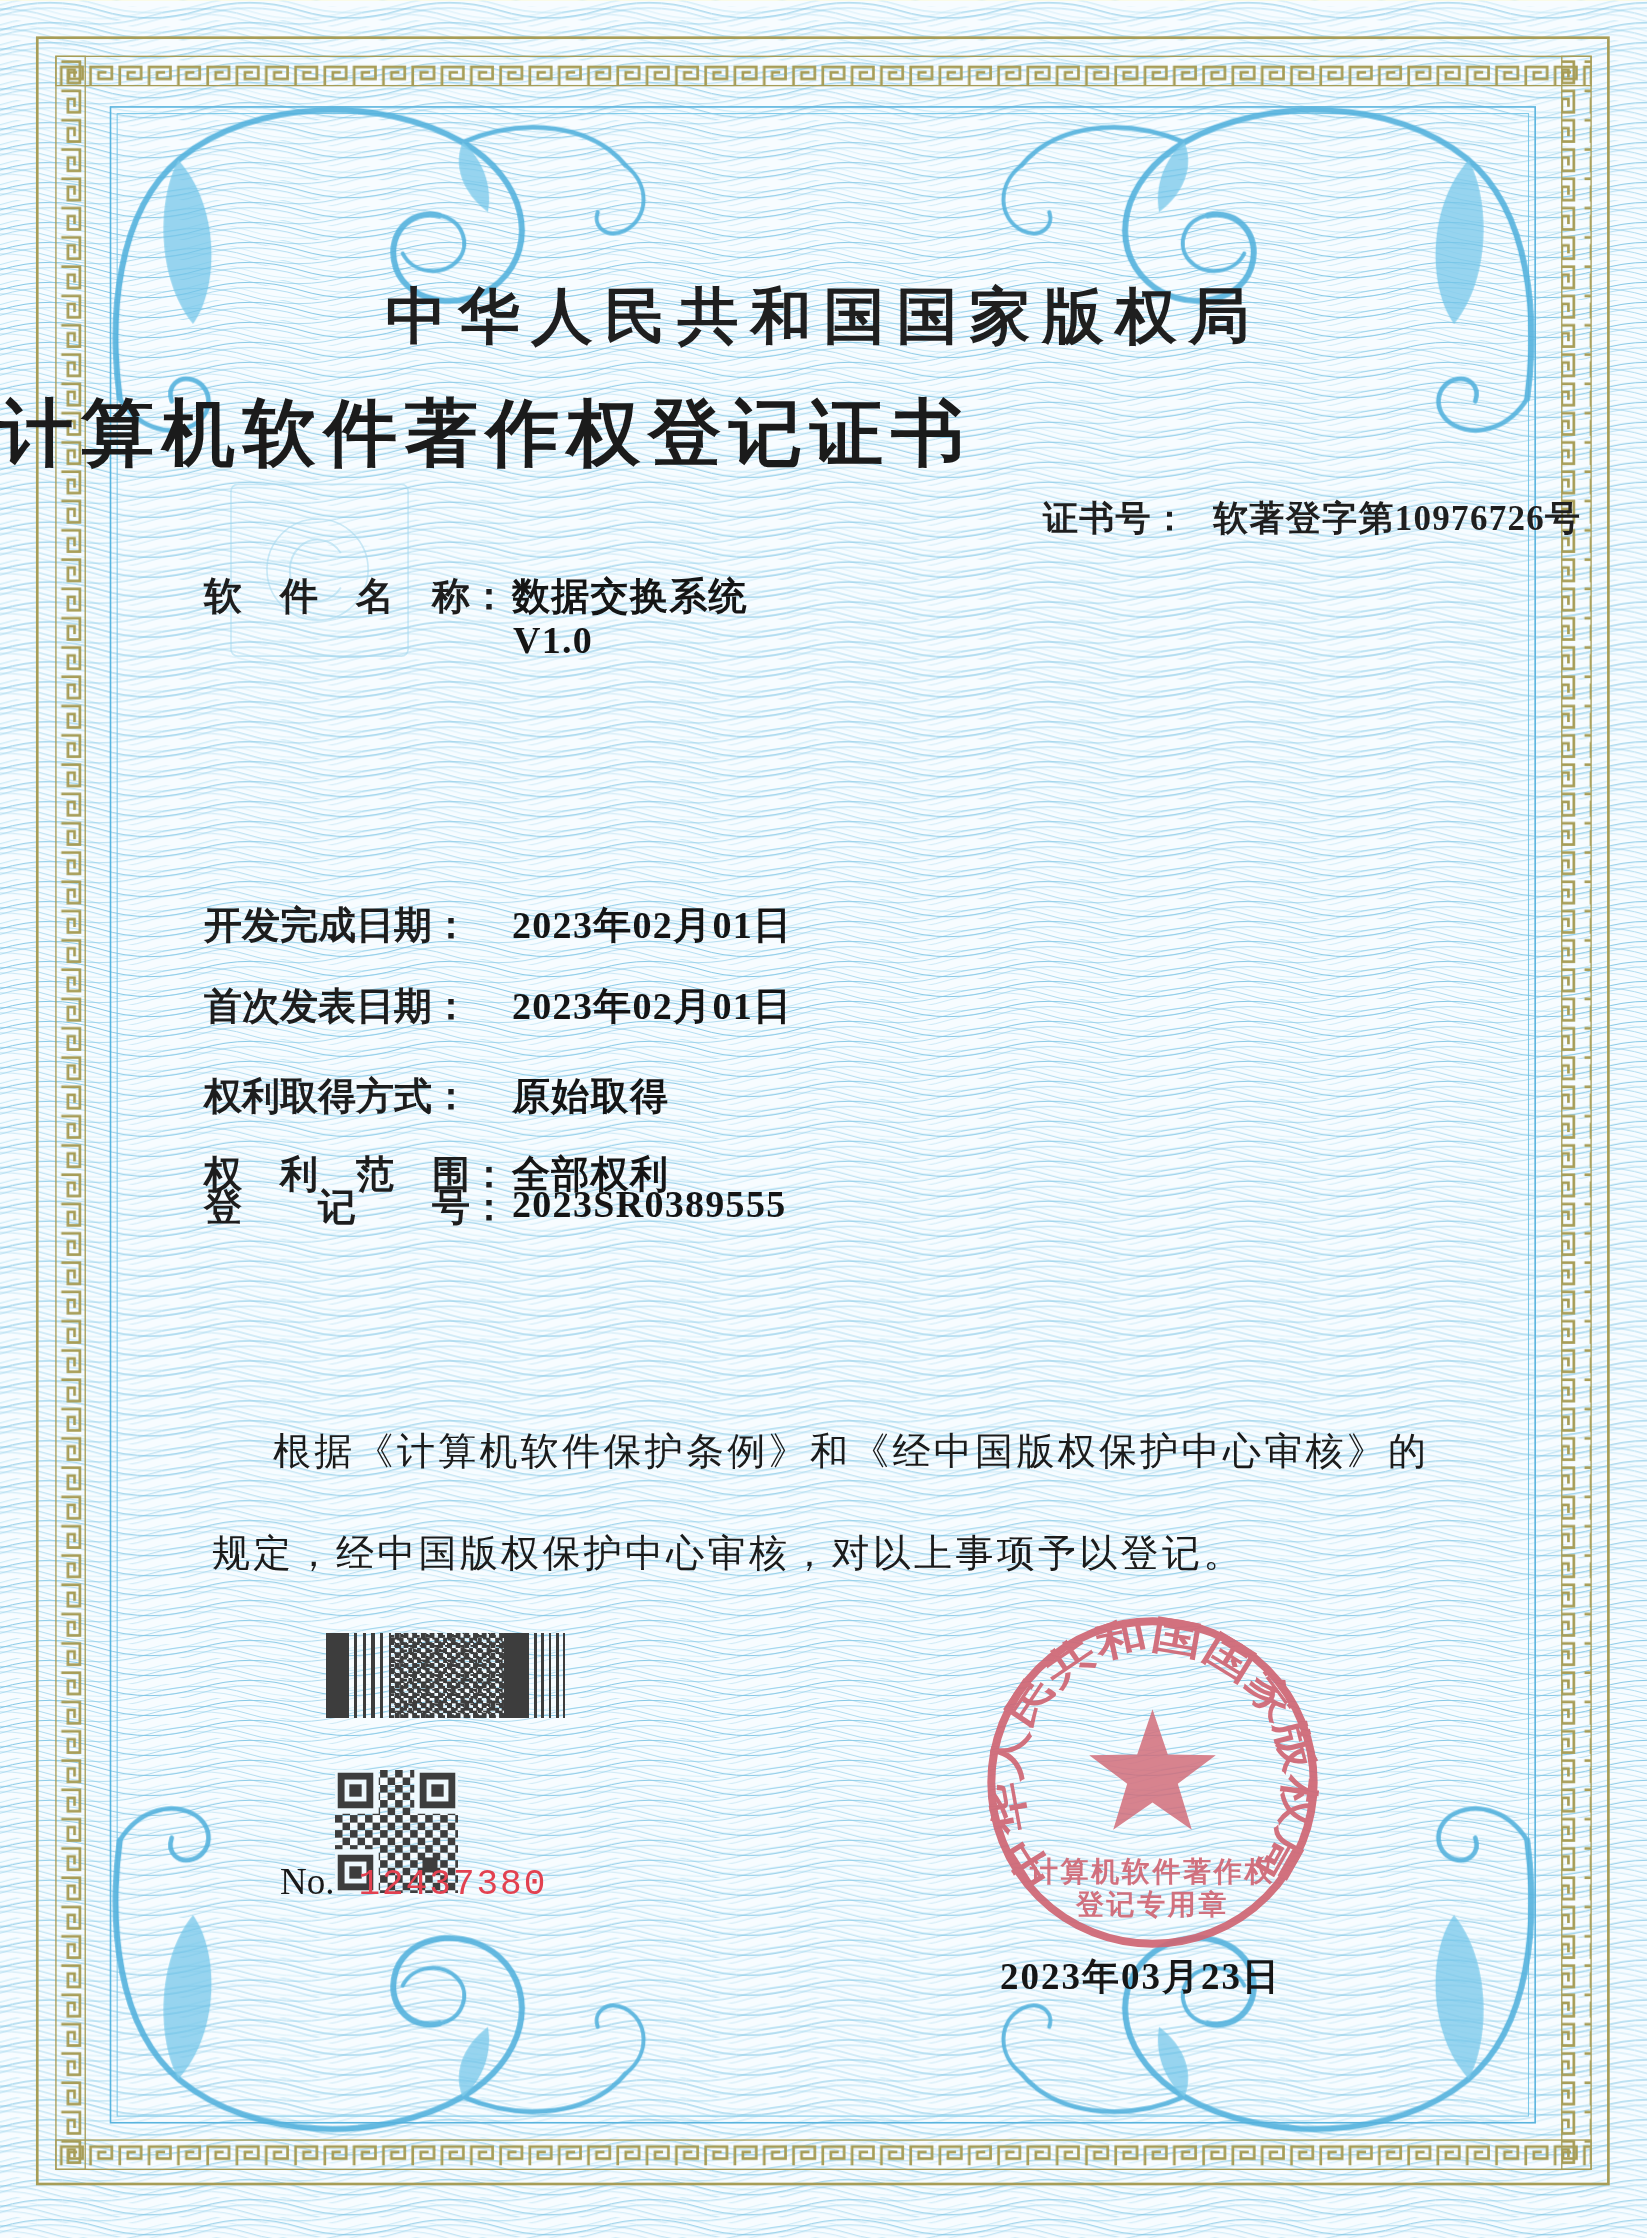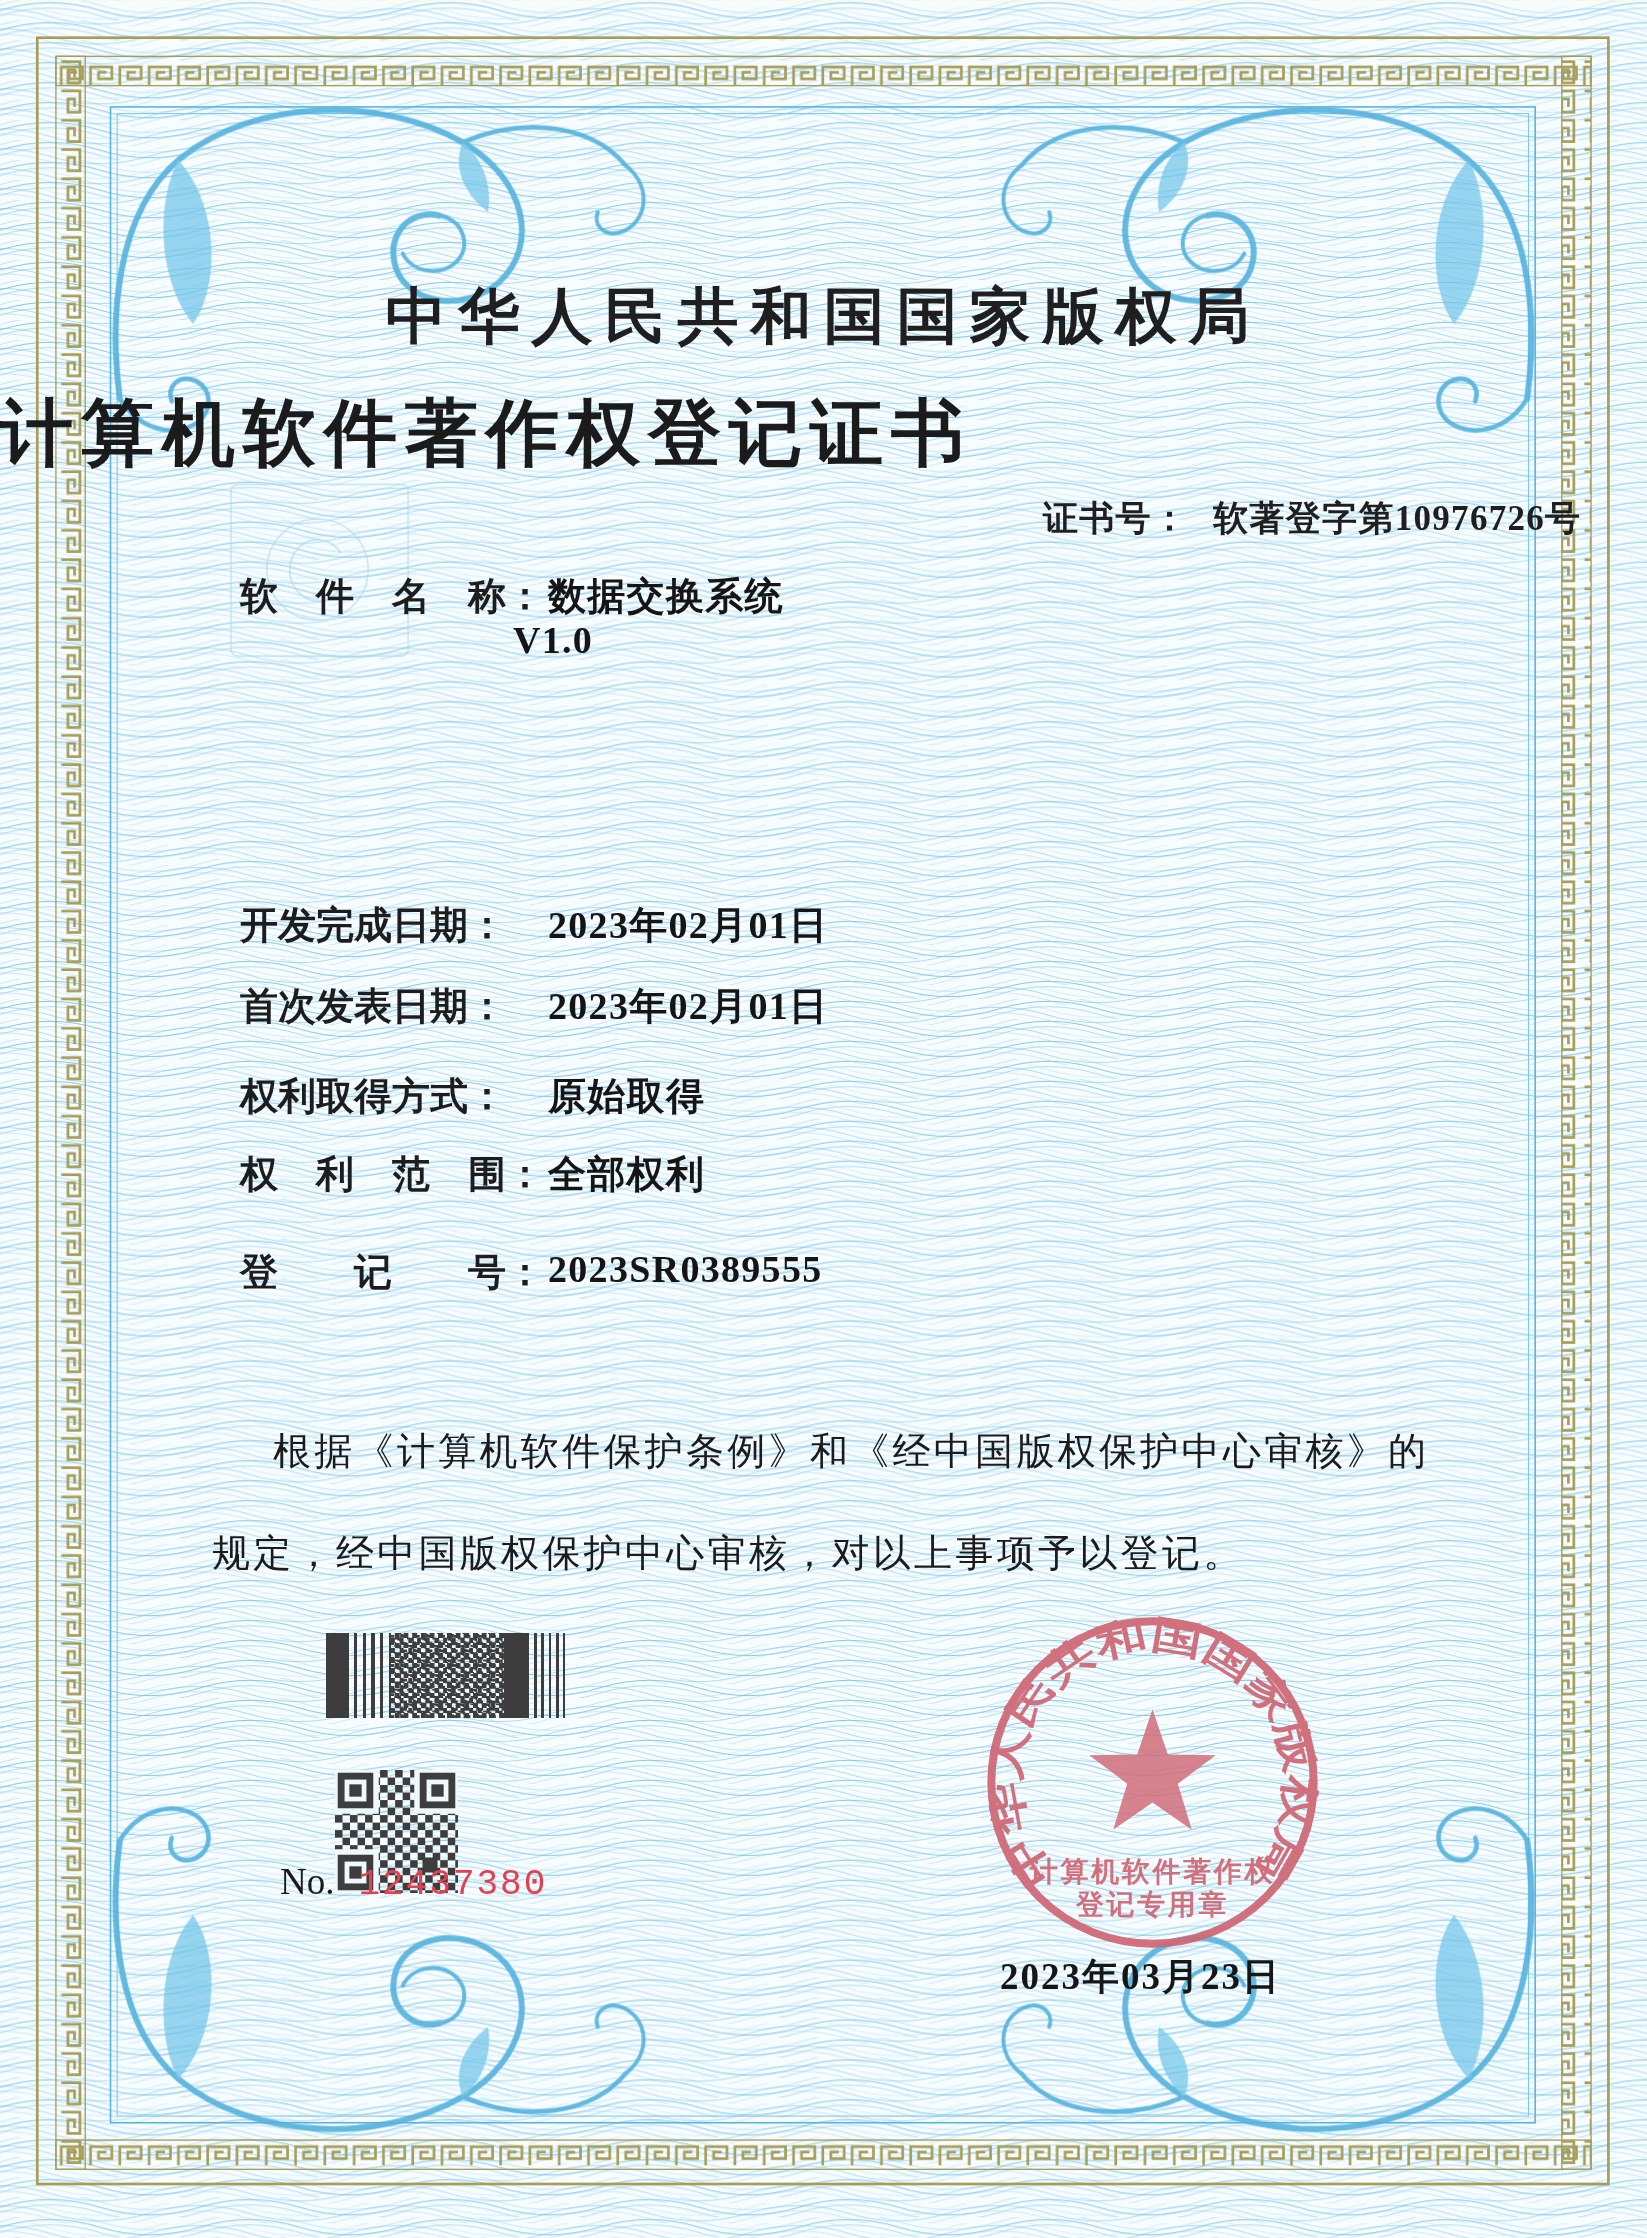--- a/index.html
+++ b/index.html
@@ -8,21 +8,21 @@
   .decor{position:absolute;left:0;top:0;width:1647px;height:2239px;z-index:0;}
   .layer{position:absolute;z-index:2;white-space:nowrap;}
 
   .title1{left:0;top:276px;width:100%;text-align:center;font-size:61px;font-weight:700;
           letter-spacing:12px;color:#1f1f1f;}
   .title2{left:0;top:385px;width:100%;text-align:left;font-size:73px;font-weight:700;
           letter-spacing:8px;color:#1b1b1b;}
   .certno{left:1043px;top:495px;font-size:35px;font-weight:600;letter-spacing:1.3px;color:#1f1f1f;}
   .certno .cl{margin-right:25px;}
 
-  .row{position:absolute;left:204px;z-index:2;white-space:nowrap;margin-left:36px;}
+  .row{position:absolute;left:204px;z-index:2;white-space:nowrap;}
   .lbl{font-family:"Liberation Sans","DejaVu Sans",sans-serif;font-weight:700;font-size:38px;color:#1d1d1d;}
   .val{position:absolute;left:308px;top:0;font-size:38px;font-weight:700;color:#151515;letter-spacing:1.3px;}
   .v2{left:513px;top:618px;font-size:38px;font-weight:700;color:#151515;letter-spacing:1.3px;}
 
   .para{font-size:38px;font-weight:500;letter-spacing:3.3px;color:#1b1b1b;}
   .p1{left:273px;top:1426px;}
   .p2{left:212px;top:1528px;}
 
   .barcode{left:326px;top:1633px;width:239px;height:85px;display:flex;z-index:2;}
   .bseg{height:100%;}
@@ -132,21 +132,21 @@
   <div class="row" style="top:1071px">
     <span class="lbl">权利取得方式：</span>
     <span class="val">原始取得</span>
   </div>
 
   <div class="row" style="top:1149px">
     <span class="lbl">权　利　范　围：</span>
     <span class="val">全部权利</span>
   </div>
 
-  <div class="row" style="top:1247px">
+  <div class="row" style="top:1182px">
     <span class="lbl">登　　记　　号：</span>
     <span class="val">2023SR0389555</span>
   </div>
 
   <div class="layer para p1">根据《计算机软件保护条例》和《经中国版权保护中心审核》的</div>
   <div class="layer para p2">规定，经中国版权保护中心审核，对以上事项予以登记。</div>
 
   <div class="layer barcode">
     <div class="bseg bs-a"></div>
     <div class="bseg bs-g1"></div>

